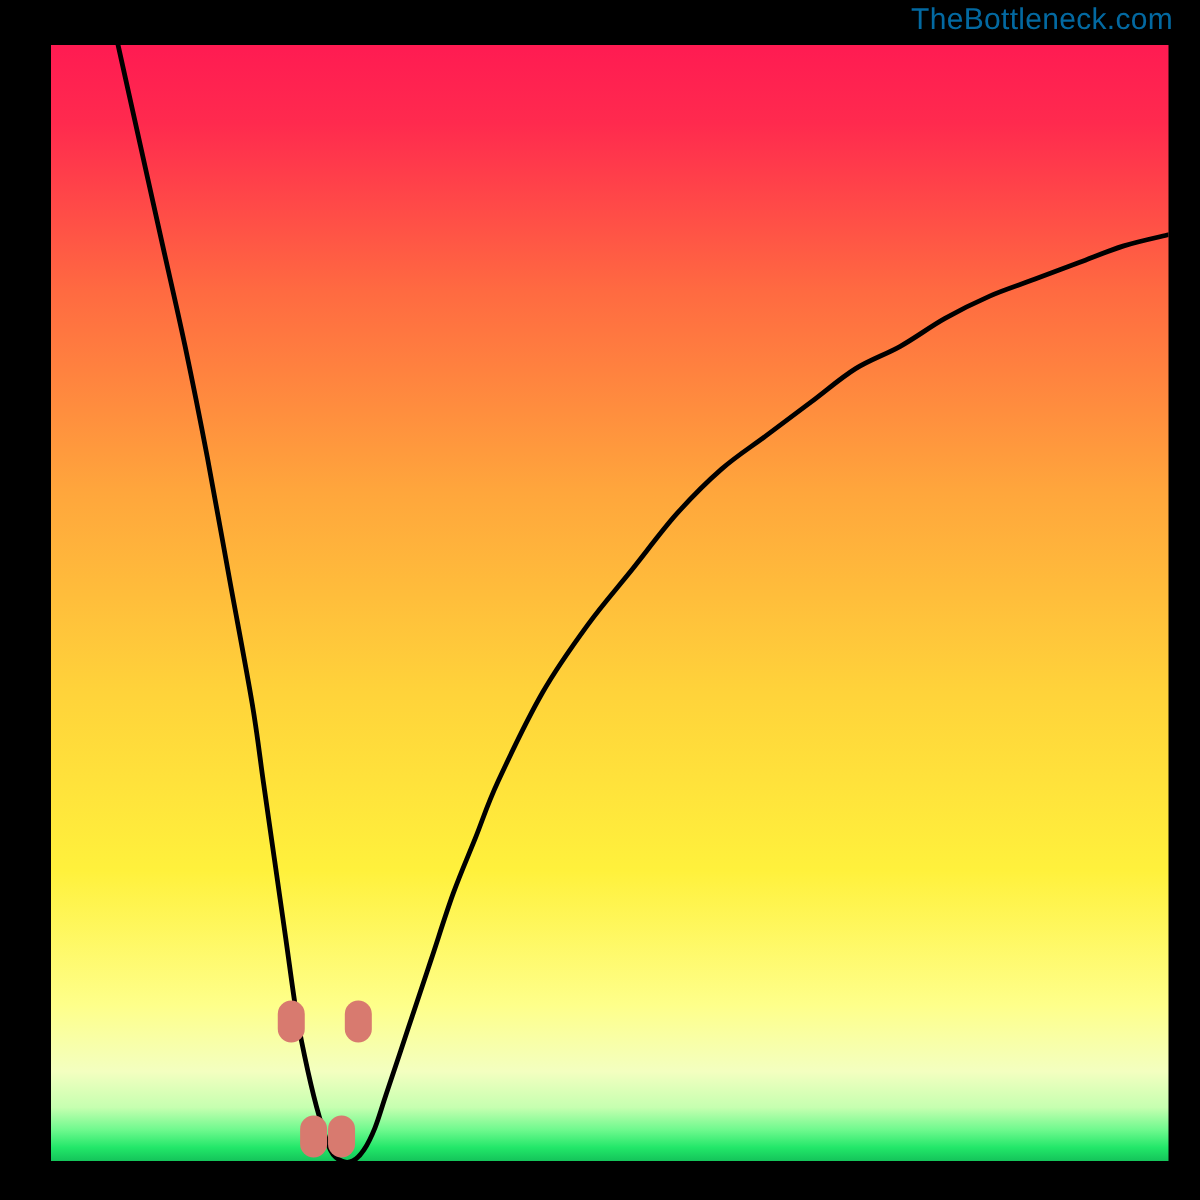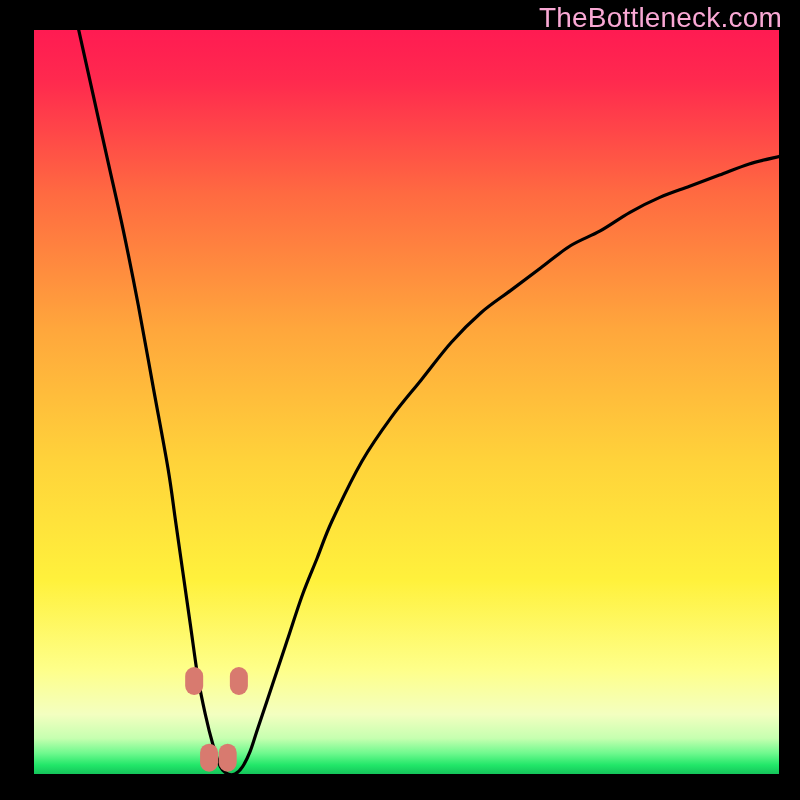--- a/index.html
+++ b/index.html
@@ -12,23 +12,23 @@
   }
   .frame {
     position: absolute;
     inset: 0;
     background: #000;
   }
   .watermark {
     position: absolute;
     top: 2px;
     right: 18px;
-    color: #f9a8d4;
+    color: #0369a1;
     font-family: Arial, Helvetica, sans-serif;
-    font-size: 28px;
+    font-size: 20px;
     letter-spacing: 0.2px;
     z-index: 5;
   }
   svg {
     position: absolute;
     inset: 0;
     width: 800px;
     height: 800px;
   }
 </style>

